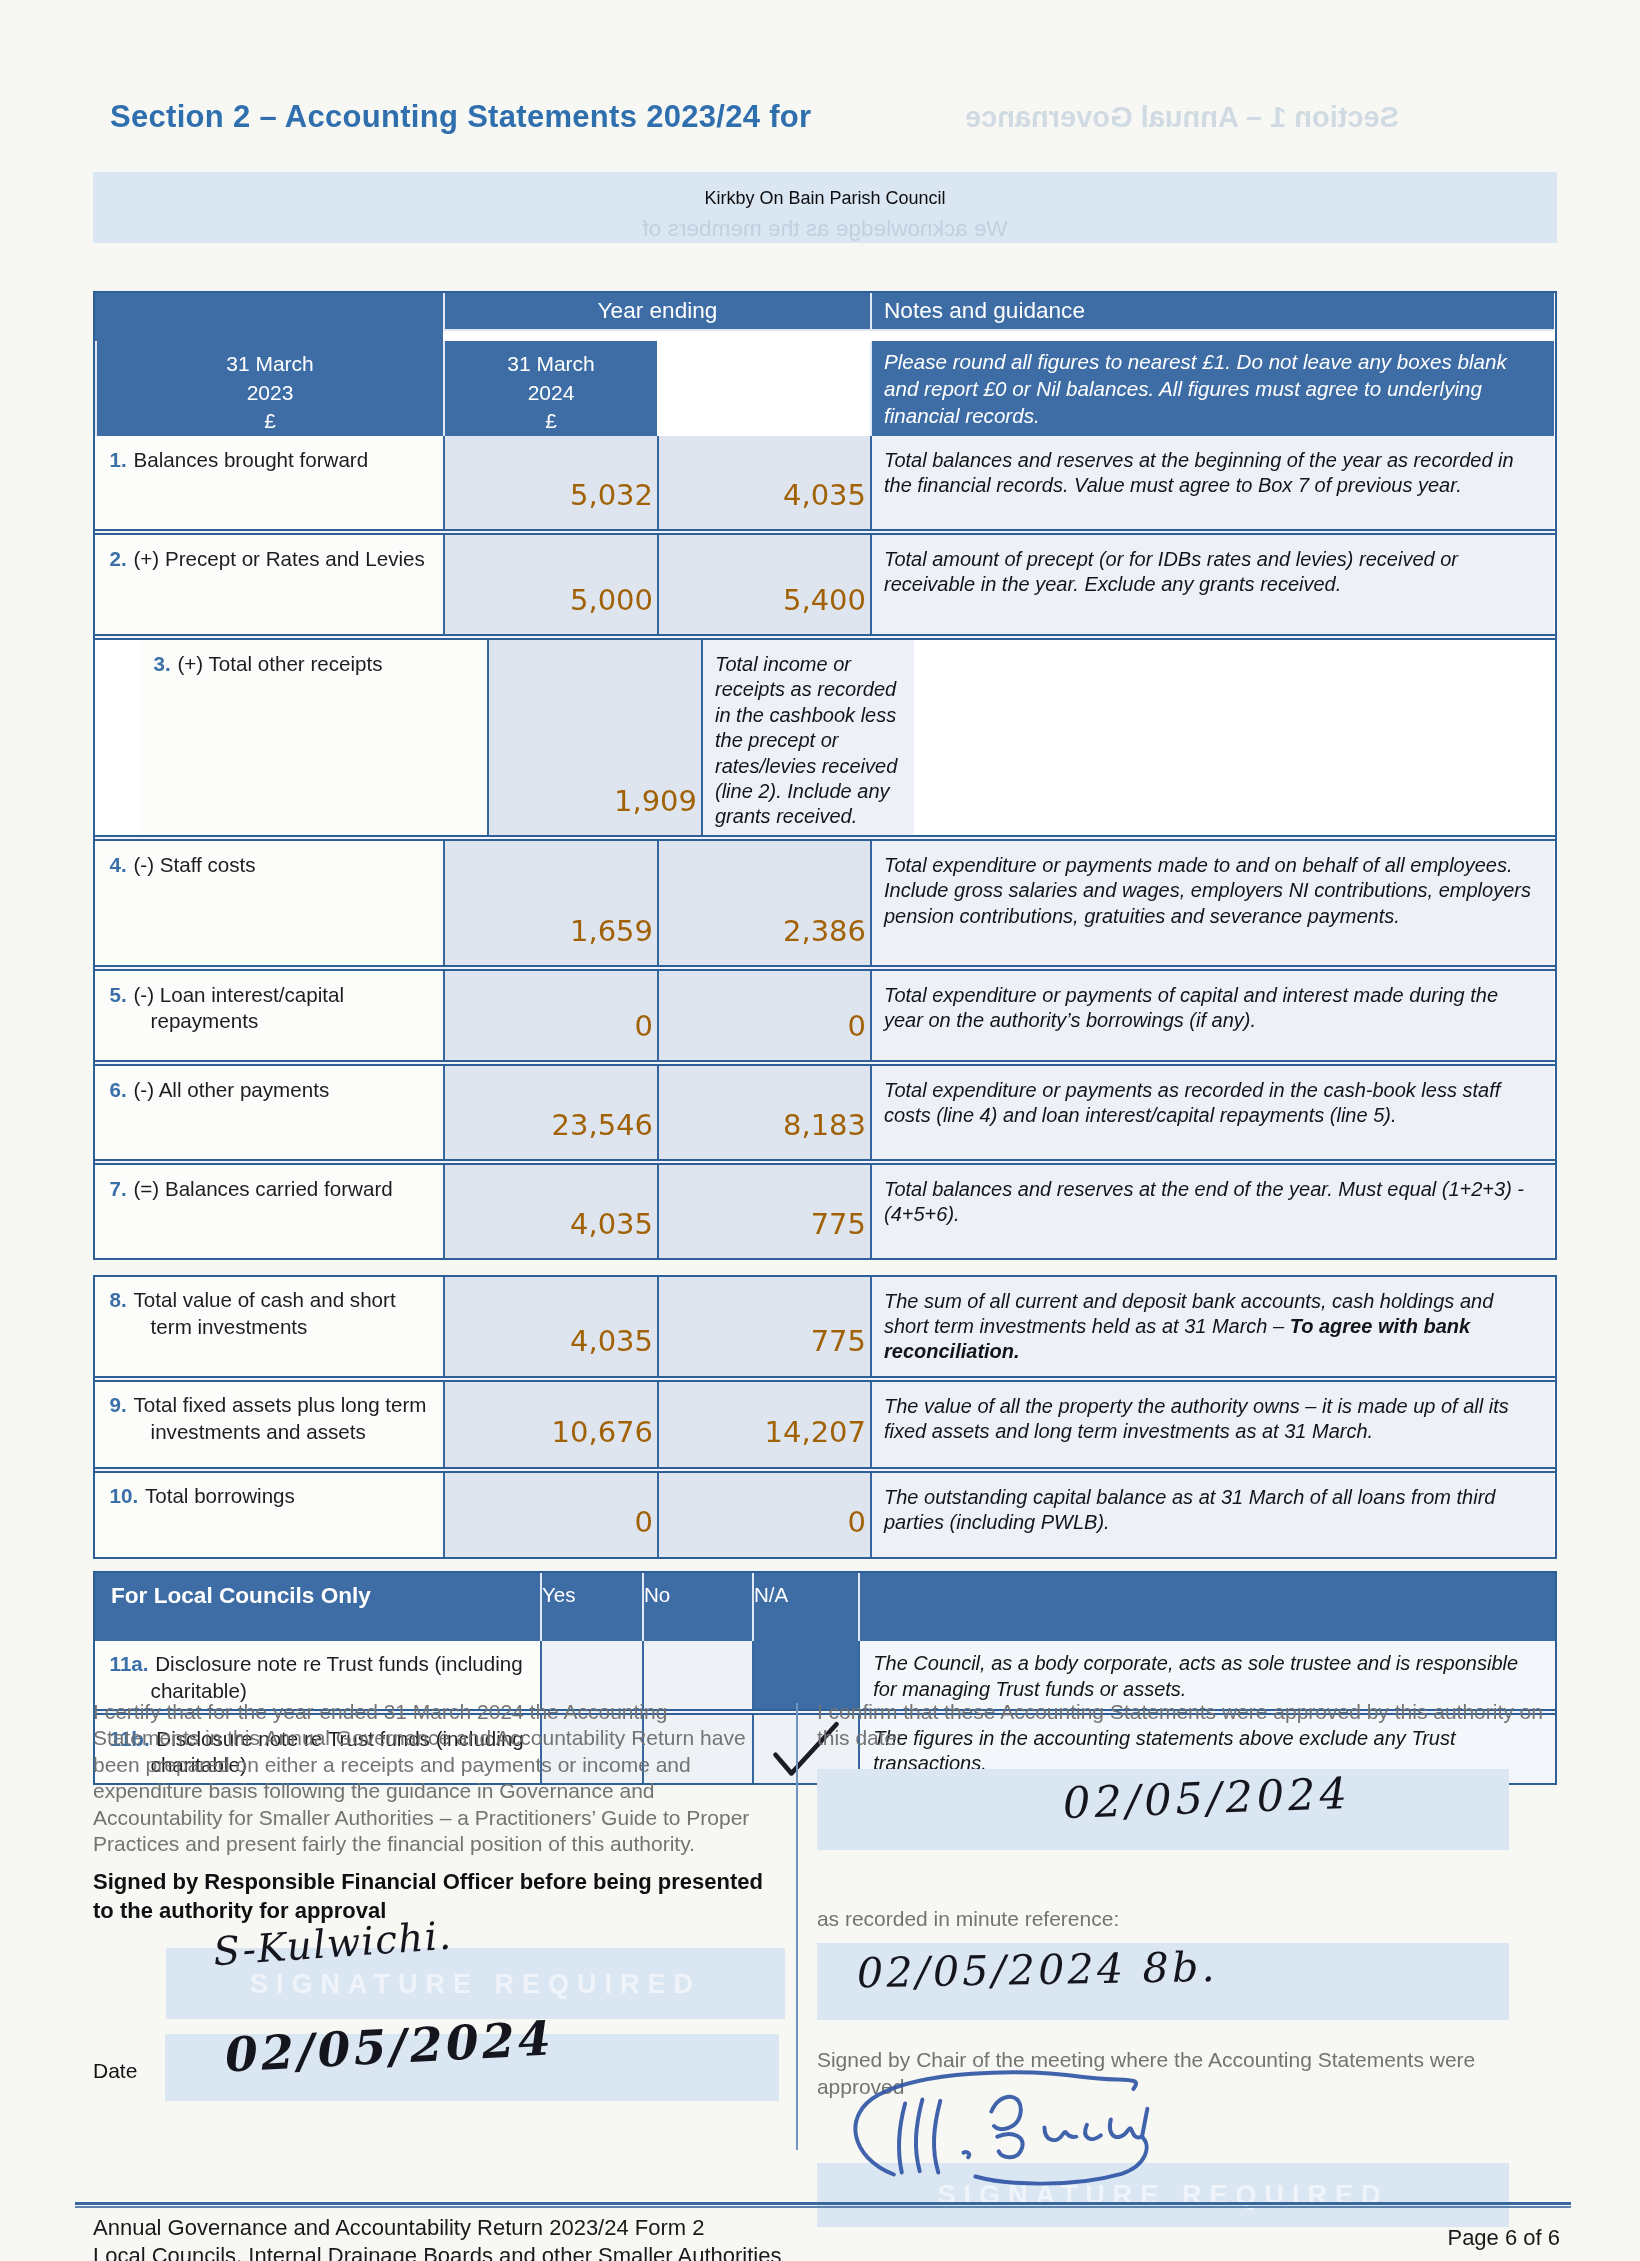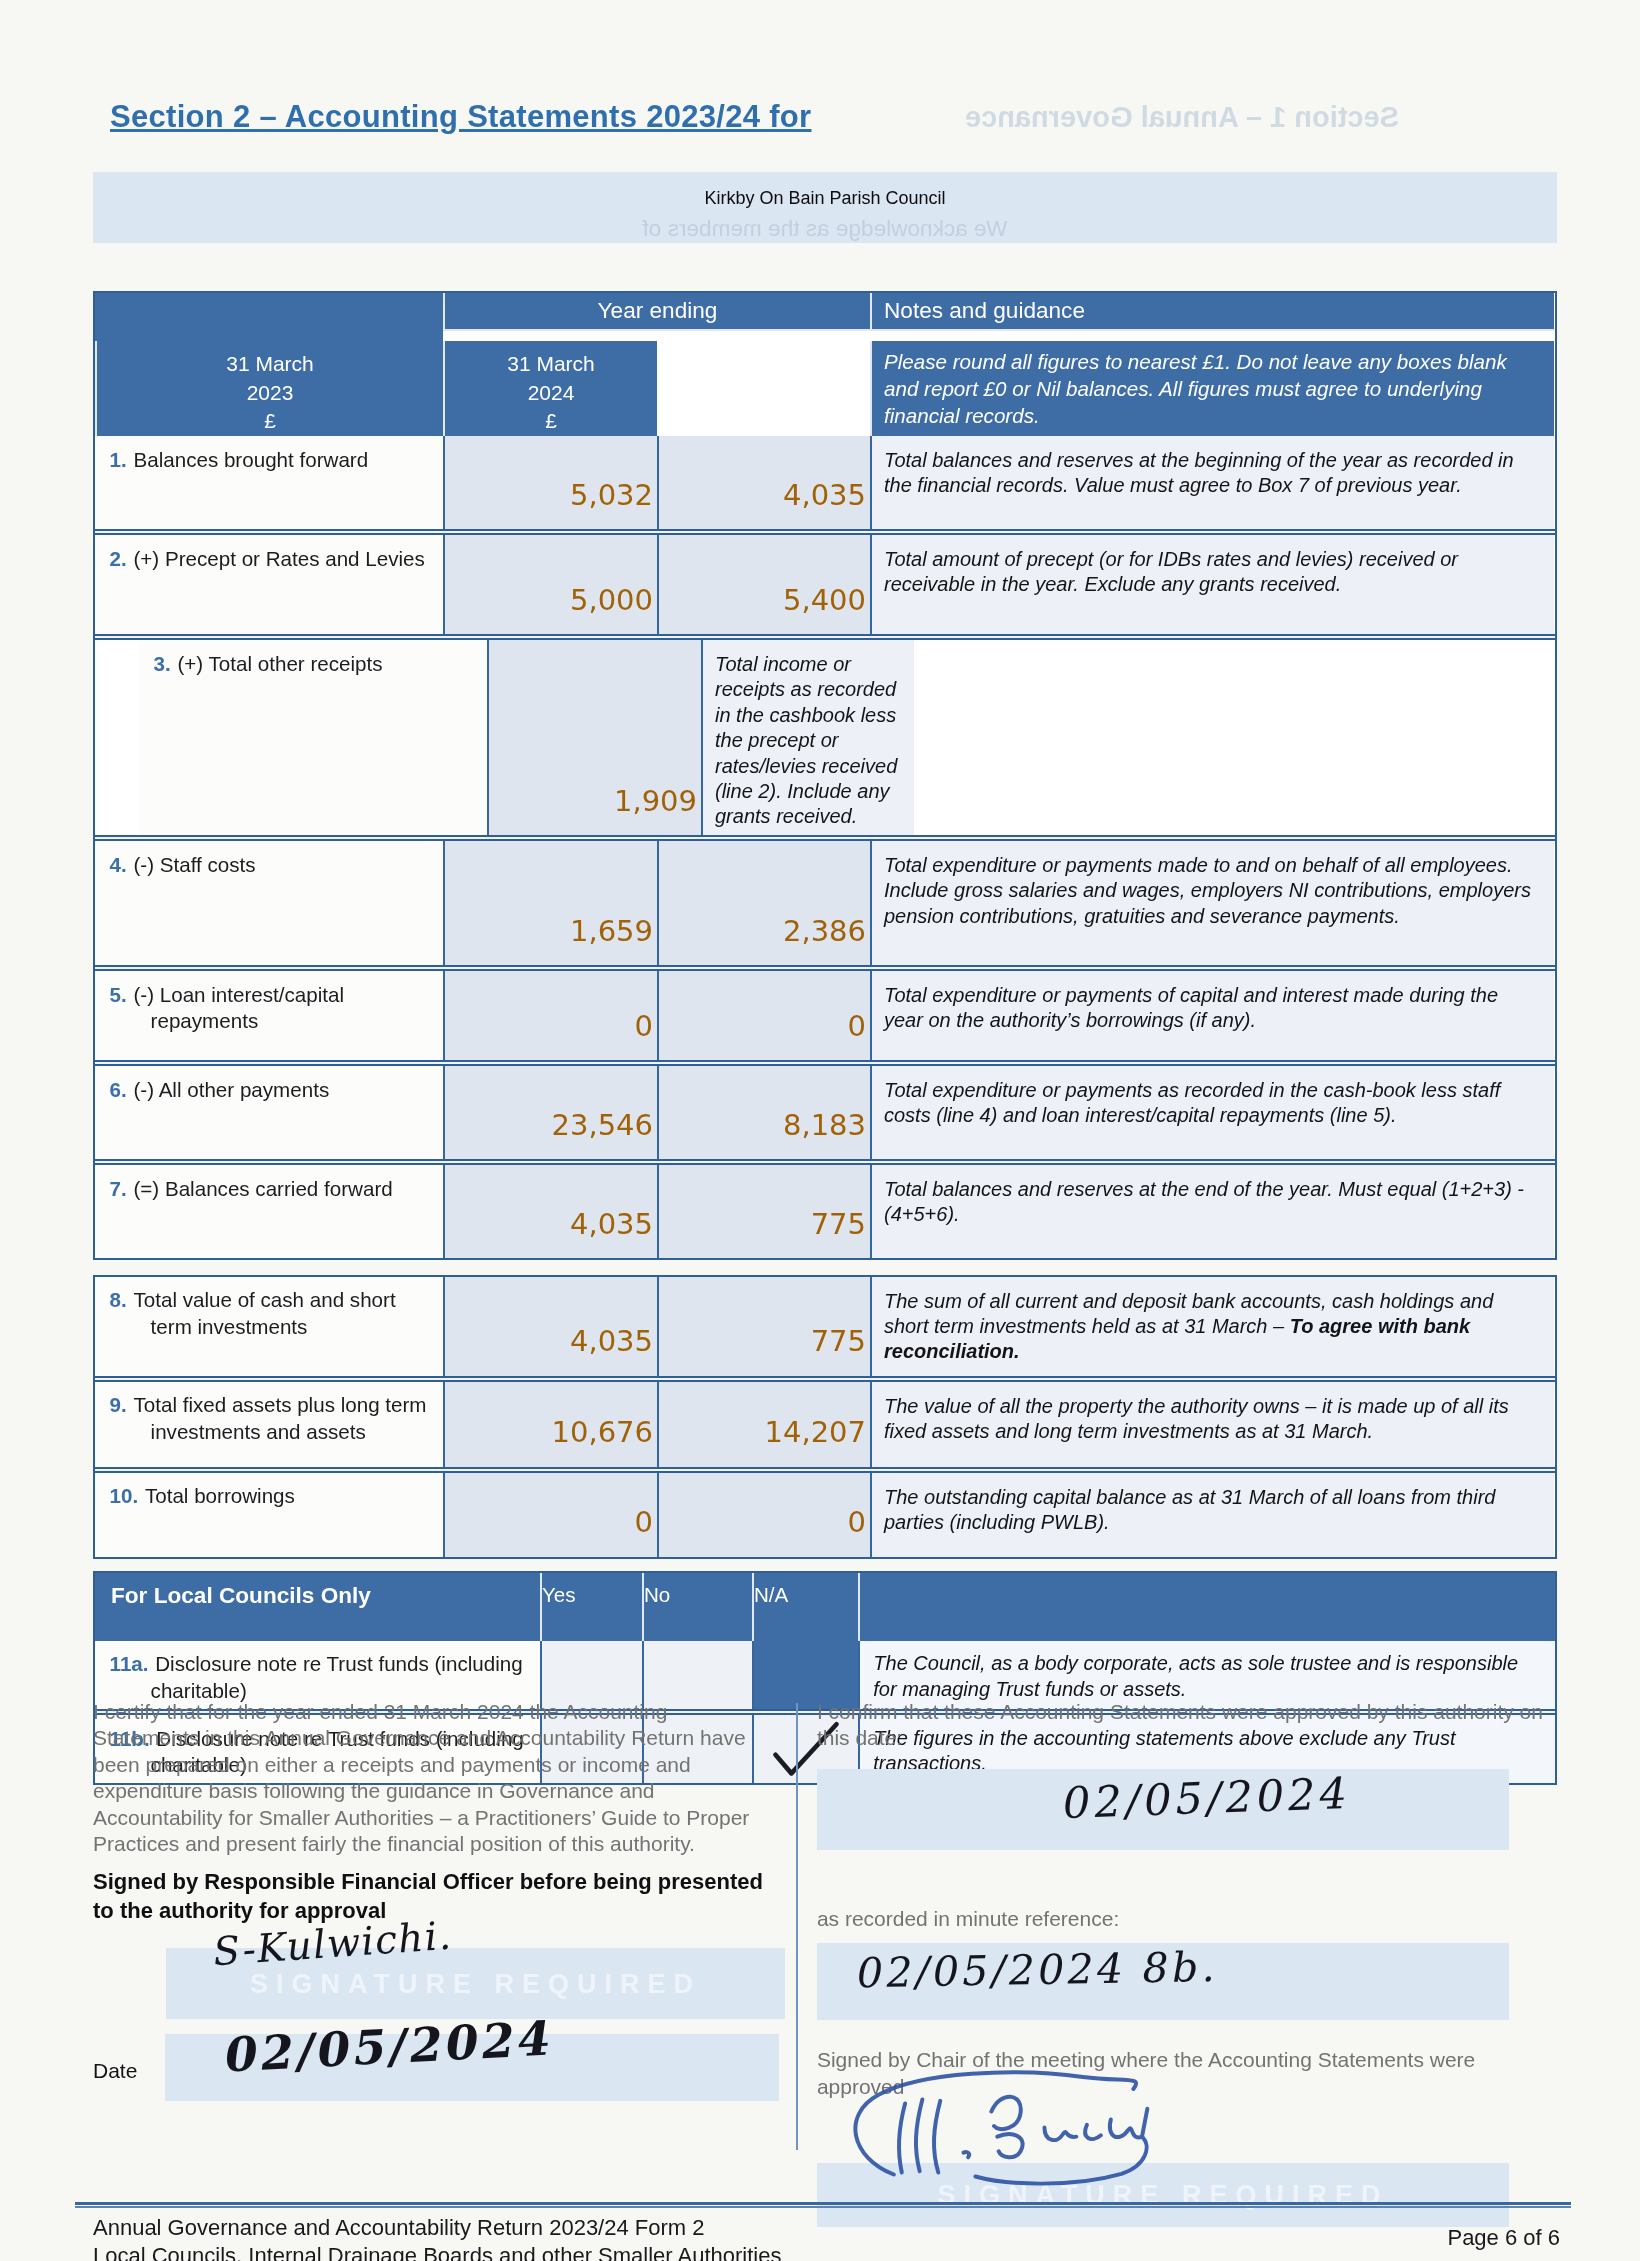--- a/index.html
+++ b/index.html
@@ -3,21 +3,21 @@
 <meta charset="utf-8">
 <style>
   html,body{margin:0;padding:0;background:#e8e8e6;}
   .page{
     position:relative; width:1640px; height:2261px; background:#f7f7f4;
     font-family:"Liberation Sans", sans-serif; color:#1b1b1d; overflow:hidden;
   }
   
   .title{
     position:absolute; left:110px; top:99px;
-    font-size:31px; font-weight:bold; color:#2f6fae; letter-spacing:0.3px;text-decoration:underline;
+    font-size:31px; font-weight:bold; color:#2f6fae; letter-spacing:0.3px;
   }
   .title-ghost{
     position:absolute; left:965px; top:101px; font-size:29px; font-weight:bold;
     color:#3a6ca3; opacity:.20; transform:scaleX(-1); white-space:nowrap;
   }
   .council-band{
     position:absolute; left:93px; top:172px; width:1464px; height:71px;
     background:#dbe6f3;
   }
   .council-band .band-ghost{

